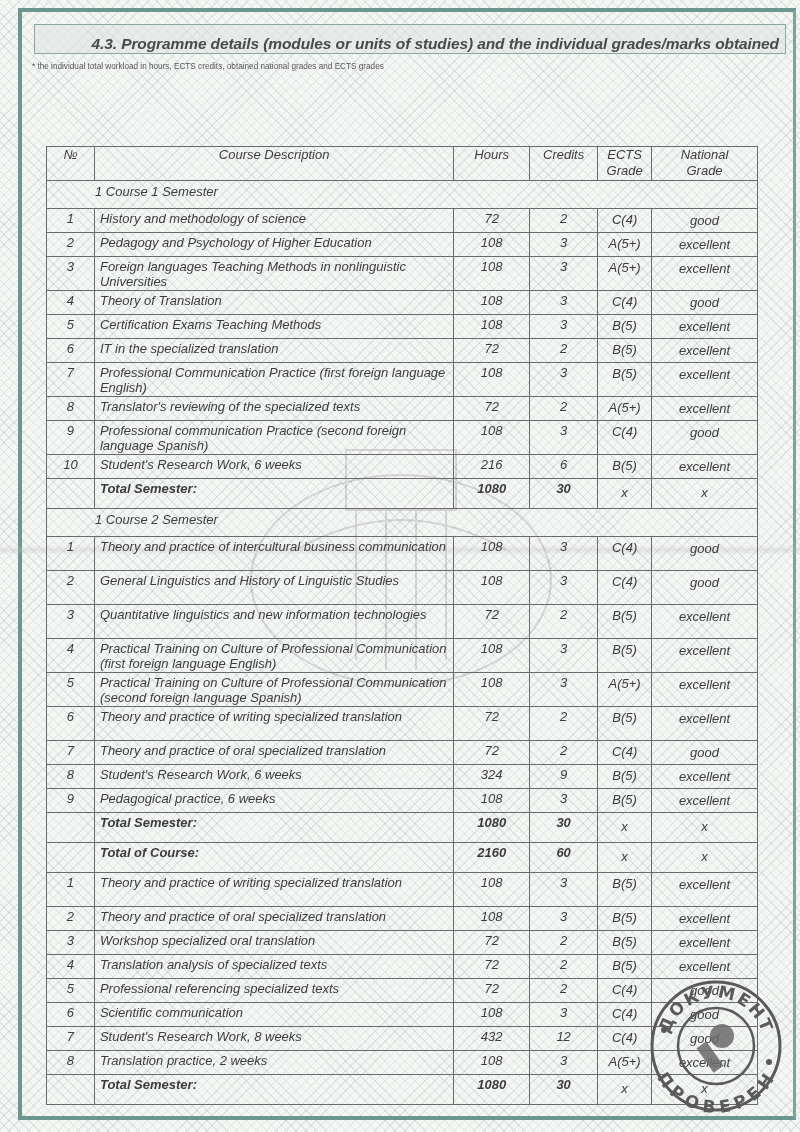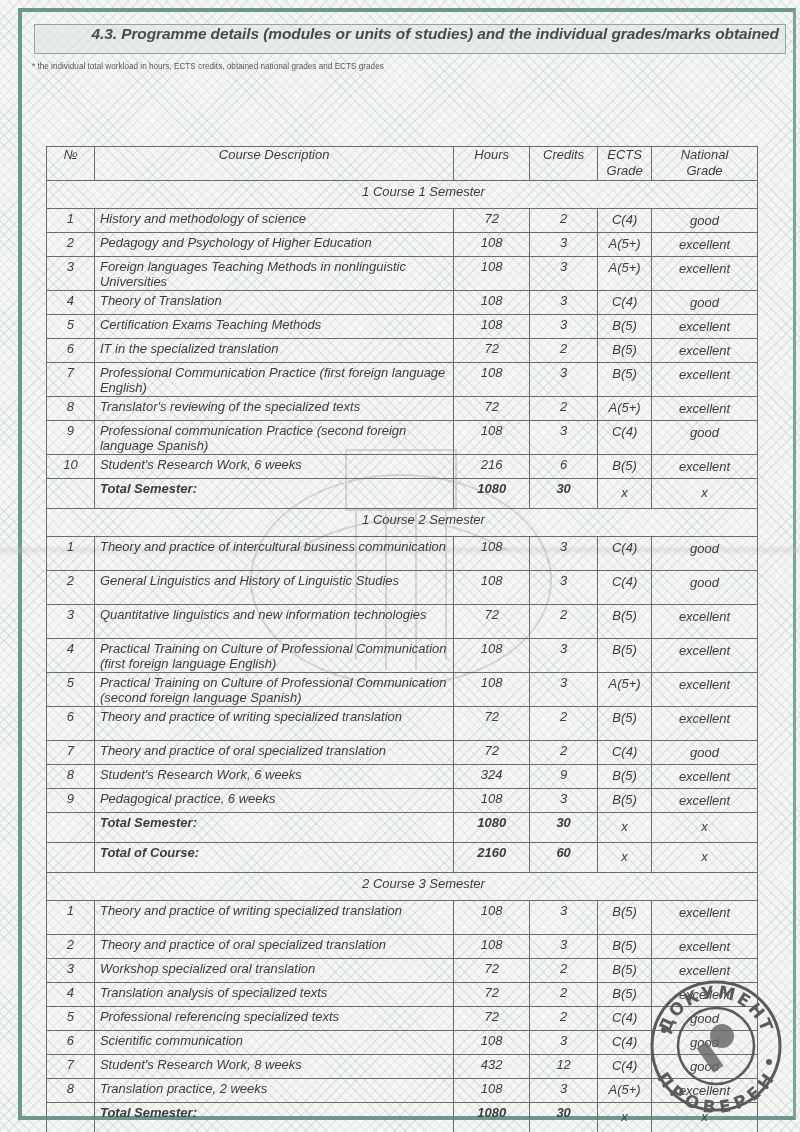--- a/index.html
+++ b/index.html
@@ -21,21 +21,21 @@
       border-left: 4px solid #6e9691;
       border-top: 4px solid #6e9691;
       border-right: 3px solid #7ea29d;
       border-bottom: 4px solid #6e9691;
     }
     .header-box {
       position: absolute;
       left: 34px; top: 24px; width: 752px; height: 30px;
       border: 1px solid #8aa8a3;
       background: rgba(220,226,224,0.55);
-      display: flex; align-items: flex-start; justify-content: flex-end;
+      display: flex; align-items: flex-end; justify-content: flex-end;
       padding-right: 6px;
     }
     .header-title {
       font-size: 15.5px; font-weight: bold; font-style: italic;
       color: #4a4a4a; letter-spacing: -0.1px; white-space: nowrap;
     }
     .subnote {
       position: absolute; left: 32px; top: 62px;
       font-size: 8.2px; color: #555; white-space: nowrap;
     }
@@ -57,21 +57,21 @@
     col.c-desc { width: 360px; }
     col.c-hours { width: 76px; }
     col.c-cred { width: 68px; }
     col.c-ects { width: 54px; }
     col.c-nat { width: 106px; }
     thead th {
       height: 34px; padding-top: 2px; text-align: center;
       font-weight: bold; line-height: 16px; font-size: 13px;
     }
     tr.sem-row td {
-      height: 28px; text-align: center; padding-top: 3px; font-size: 13px; padding-left: 48px;
+      height: 28px; text-align: left; padding-top: 3px; font-size: 13px; padding-left: 48px;
     }
     tr.course-row td { height: 24px; padding-top: 2px; line-height: 15px; }
     tr.course-row.two-line td { height: 34px; }
     td.num, td.hours, td.cred, td.ects, td.nat { text-align: center; }
     td.nat { padding-top: 4px !important; }
     td.ects { padding-top: 3px !important; }
     tr.total-row td { height: 30px; padding-top: 2px; font-weight: bold; text-align: center; }
     tr.total-row td.total-label { text-align: left; padding-right: 6px; }
     tr.total-row td.xmark { font-weight: normal; padding-top: 6px; }
     .stamp {
@@ -301,23 +301,20 @@
         <td class="xmark">x</td>
       </tr>
       <tr class="total-row">
         <td></td>
         <td class="total-label">Total of Course:</td>
         <td>2160</td>
         <td>60</td>
         <td class="xmark">x</td>
         <td class="xmark">x</td>
       </tr>
-      <tr class="sem-row">
-        <td colspan="6">2 Course 3 Semester</td>
-      </tr>
       <tr class="course-row two-line">
         <td class="num">1</td>
         <td class="desc">Theory and practice of writing specialized translation</td>
         <td class="hours">108</td>
         <td class="cred">3</td>
         <td class="ects">B(5)</td>
         <td class="nat">excellent</td>
       </tr>
       <tr class="course-row">
         <td class="num">2</td>

